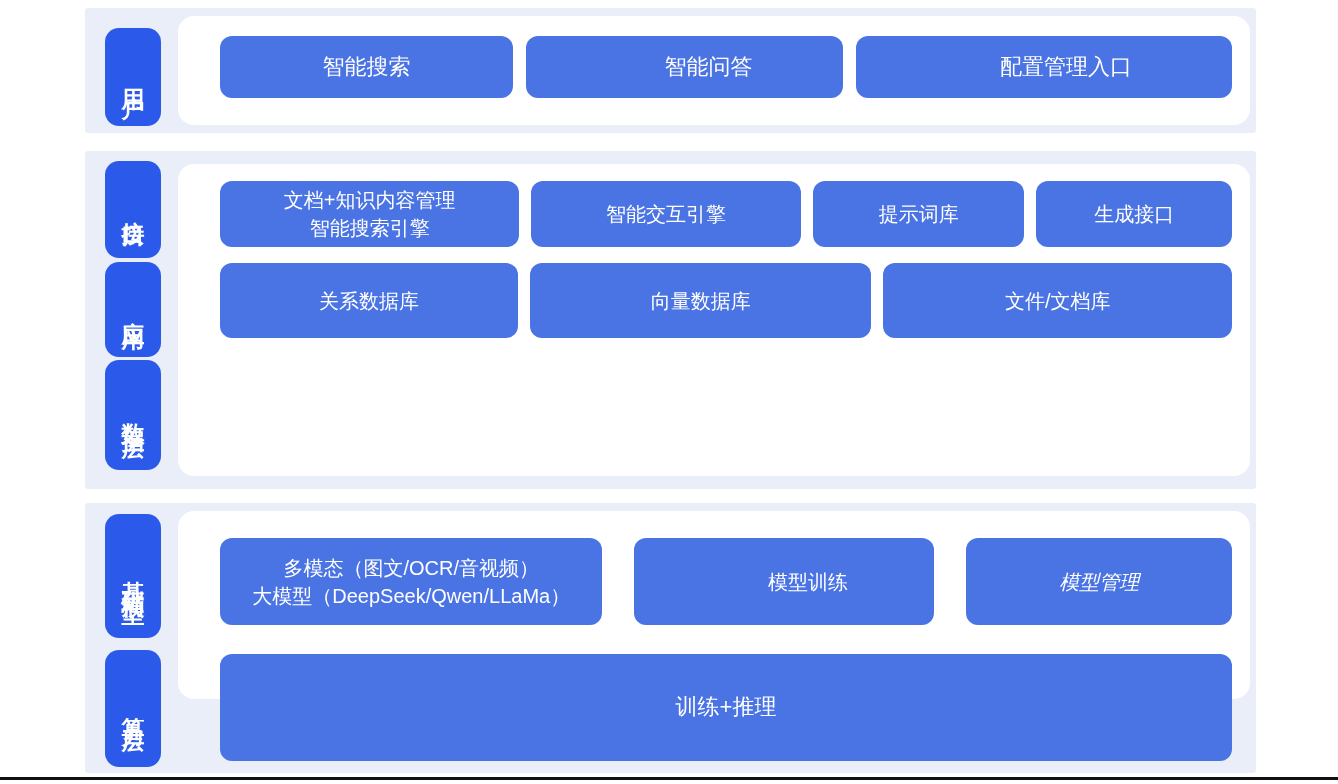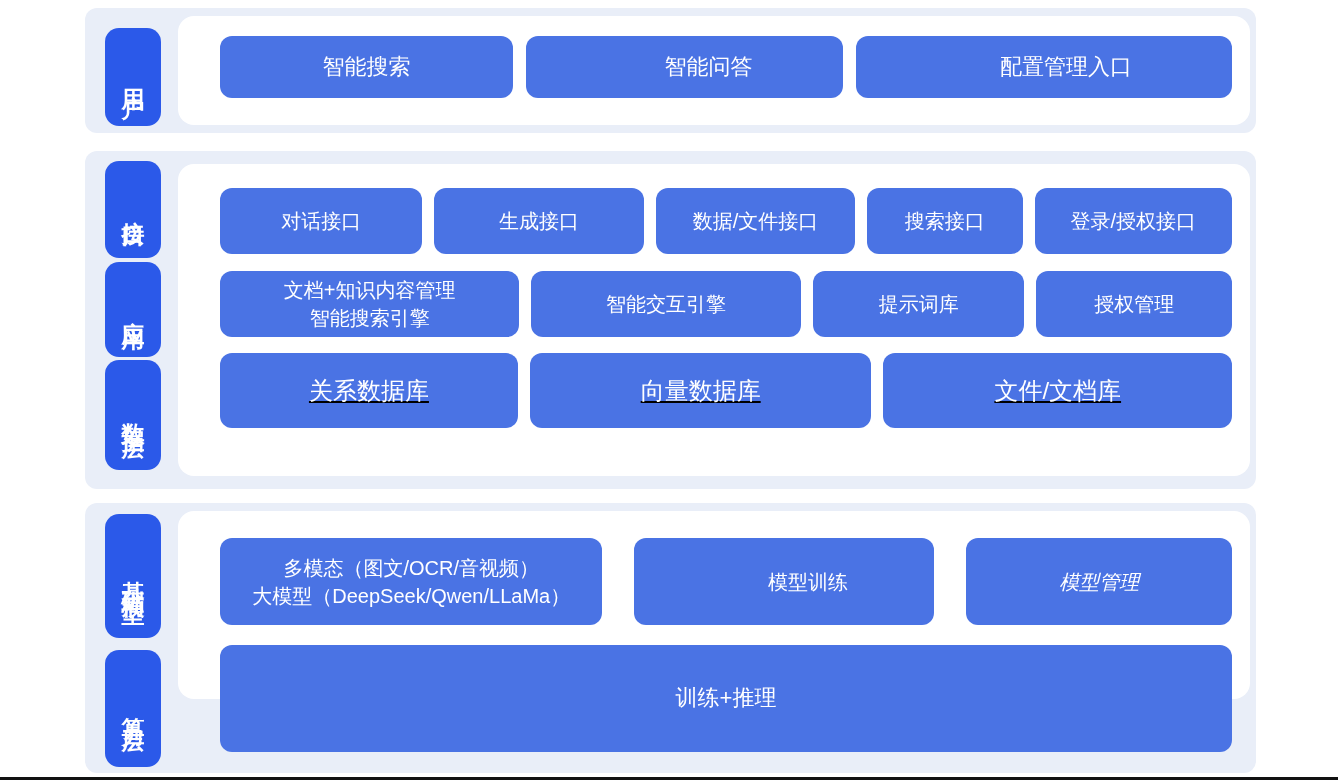--- a/index.html
+++ b/index.html
@@ -20,21 +20,21 @@
     width: 1338px;
     height: 784px;
     background: #ffffff;
     overflow: hidden;
   }
   .panel {
     position: absolute;
     left: 85px;
     width: 1171px;
     background: var(--panel-bg);
-    border-radius: 12px;
+    border-radius: 3px;
   }
   .vlabel {
     position: absolute;
     left: 20px;
     width: 56px;
     background: var(--label-blue);
     border-radius: 14px;
     color: var(--text-color);
     display: flex;
     align-items: center;
@@ -104,35 +104,28 @@
     <div class="vlabel" style="top:10px; height:97px;">
       <span>接口</span>
     </div>
     <div class="vlabel" style="top:111px; height:95px;">
       <span>应用</span>
     </div>
     <div class="vlabel" style="top:209px; height:110px;">
       <span>数据层</span>
     </div>
     <div class="white-panel" style="top:13px; height:312px;">
-      <div class="row" style="margin-top:24px; height:66px; font-size:20px;">
-        <div class="box" style="flex:203 1 0;">对话接口</div>
-        <div class="box" style="flex:210 1 0;">生成接口</div>
-        <div class="box" style="flex:200 1 0;">数据/文件接口</div>
-        <div class="box" style="flex:156 1 0;">搜索接口</div>
-        <div class="box" style="flex:198 1 0;">登录/授权接口</div>
-      </div>
       <div class="row" style="margin-top:17px; height:66px; font-size:20px;">
         <div class="box" style="flex:300 1 0;">文档+知识内容管理
 智能搜索引擎</div>
         <div class="box" style="flex:270 1 0;">智能交互引擎</div>
         <div class="box" style="flex:212 1 0;">提示词库</div>
-        <div class="box" style="flex:196 1 0;">授权管理</div>
+        <div class="box" style="flex:196 1 0;">生成接口</div>
       </div>
-      <div class="row" style="margin-top:16px; height:75px; font-size:24px;text-decoration:underline;">
+      <div class="row" style="margin-top:16px; height:75px; font-size:20px;">
         <div class="box" style="flex:300 1 0;">关系数据库</div>
         <div class="box" style="flex:344 1 0;">向量数据库</div>
         <div class="box" style="flex:351 1 0;">文件/文档库</div>
       </div>
     </div>
   </div>
 
   <div class="panel" style="top:503px; height:270px;">
     <div class="vlabel" style="top:11px; height:124px;">
       <span>基础模型</span>
@@ -140,21 +133,21 @@
     <div class="vlabel" style="top:147px; height:117px;">
       <span>算力层</span>
     </div>
     <div class="white-panel" style="top:8px; height:188px;">
       <div class="row" style="margin-top:27px; height:87px; gap:32px; font-size:20px;">
         <div class="box" style="flex:396 1 0;">多模态（图文/OCR/音视频）
 大模型（DeepSeek/Qwen/LLaMa）</div>
         <div class="box" style="flex:262 1 0;padding-left:47px;">模型训练</div>
         <div class="box" style="flex:275 1 0;font-style:italic;">模型管理</div>
       </div>
-      <div class="row" style="margin-top:20px; height:107px; gap:33px; font-size:22px;">
+      <div class="row" style="margin-top:29px; height:107px; gap:33px; font-size:22px;">
         <div class="box" style="flex:466 1 0;">训练+推理</div>
       </div>
     </div>
   </div>
 
   <div class="bottom-rule"></div>
 
 </div>
 
 </body></html>

